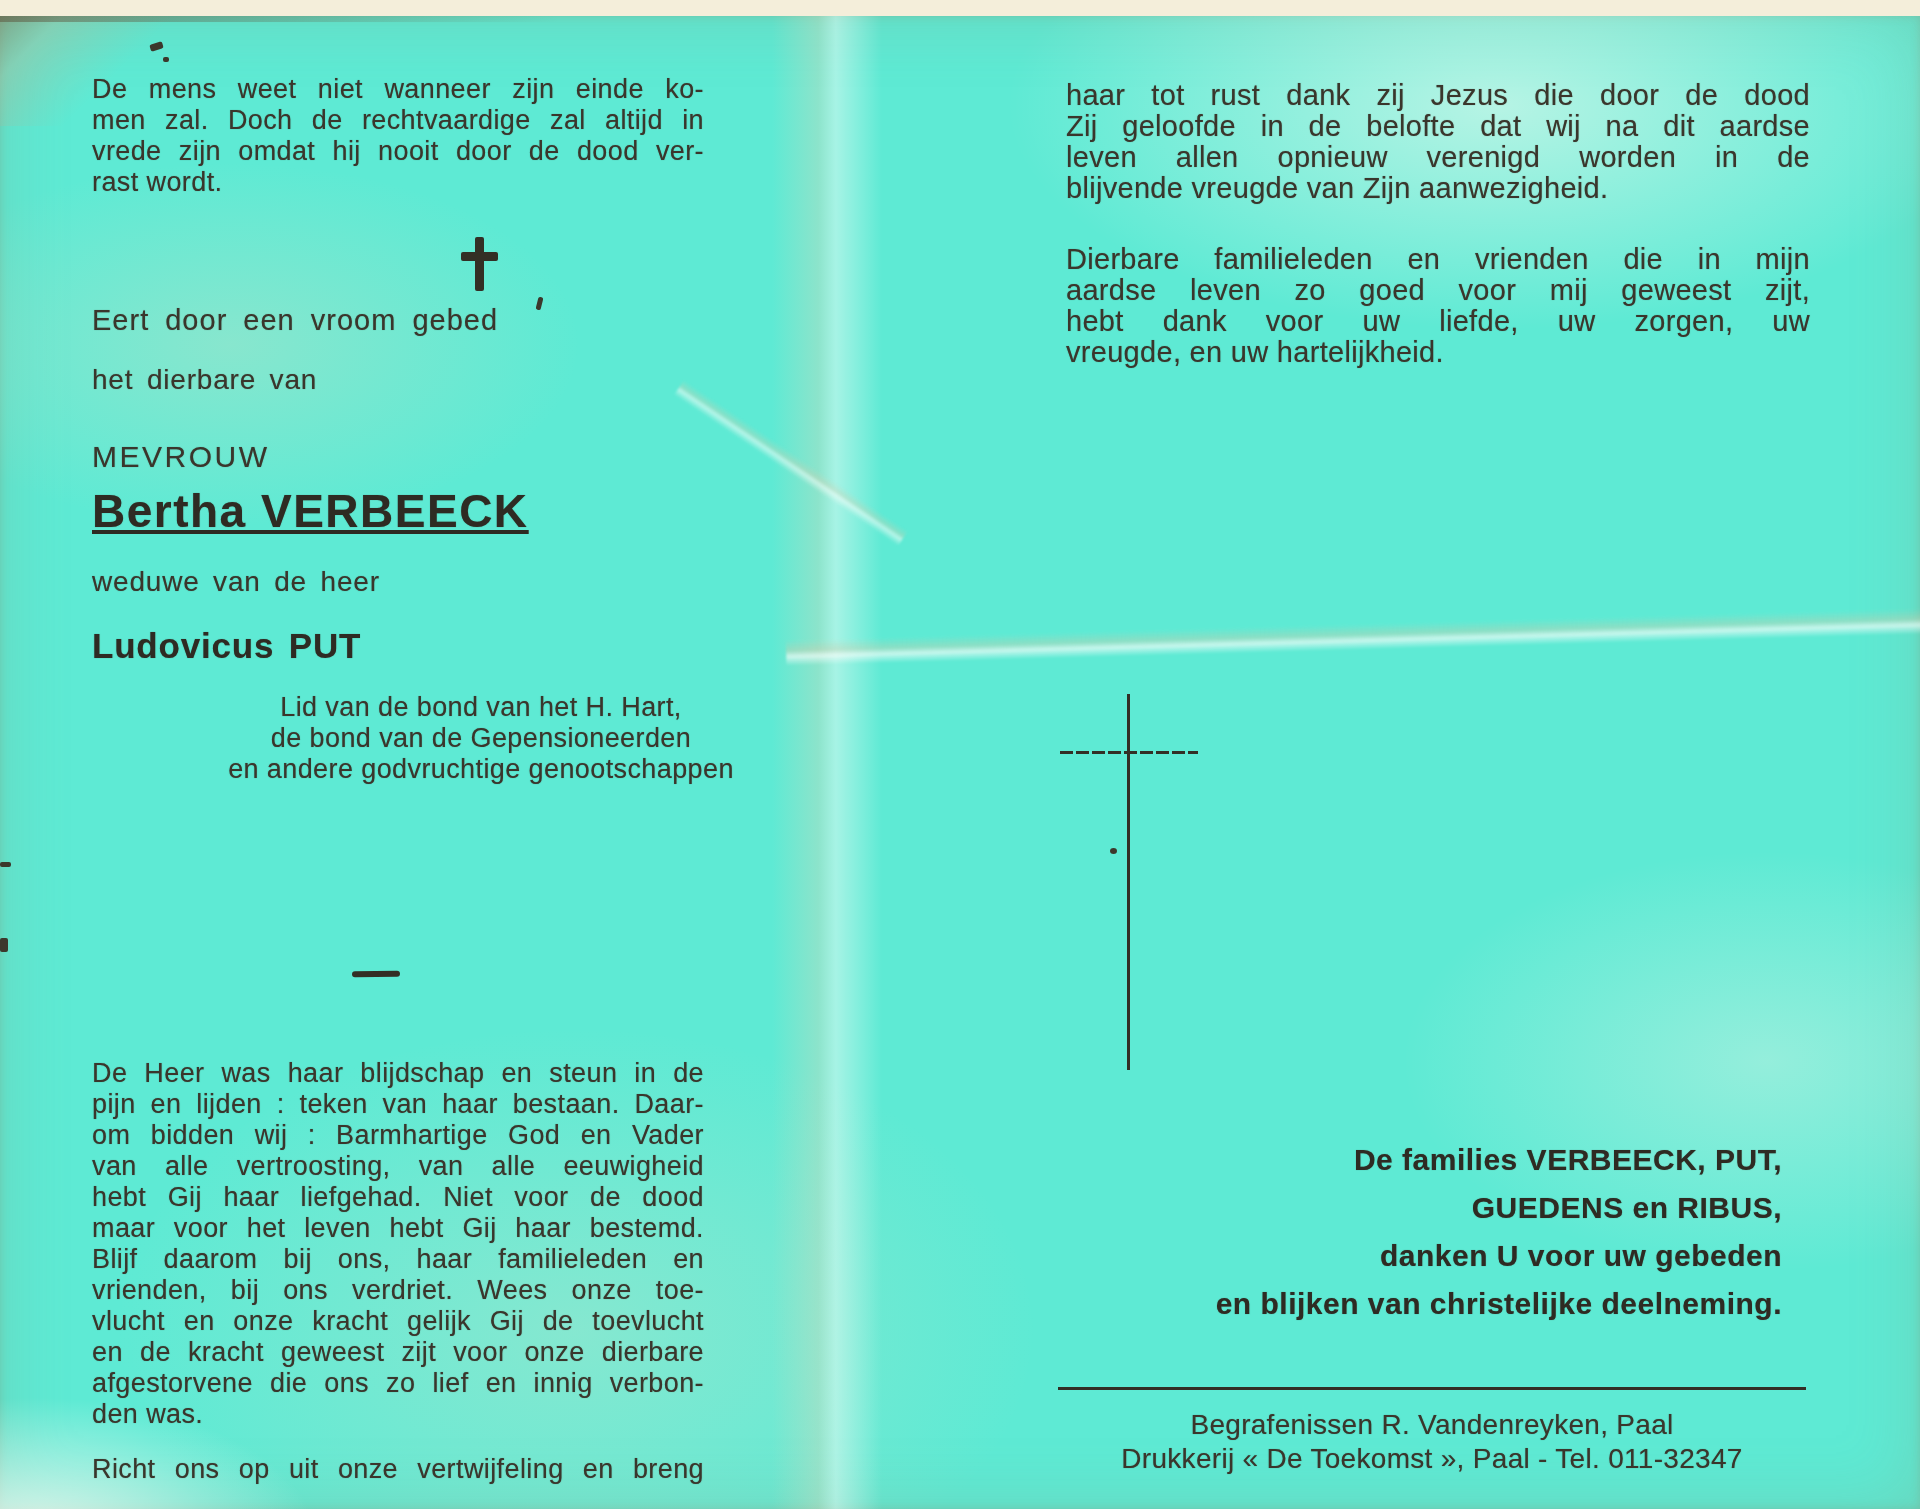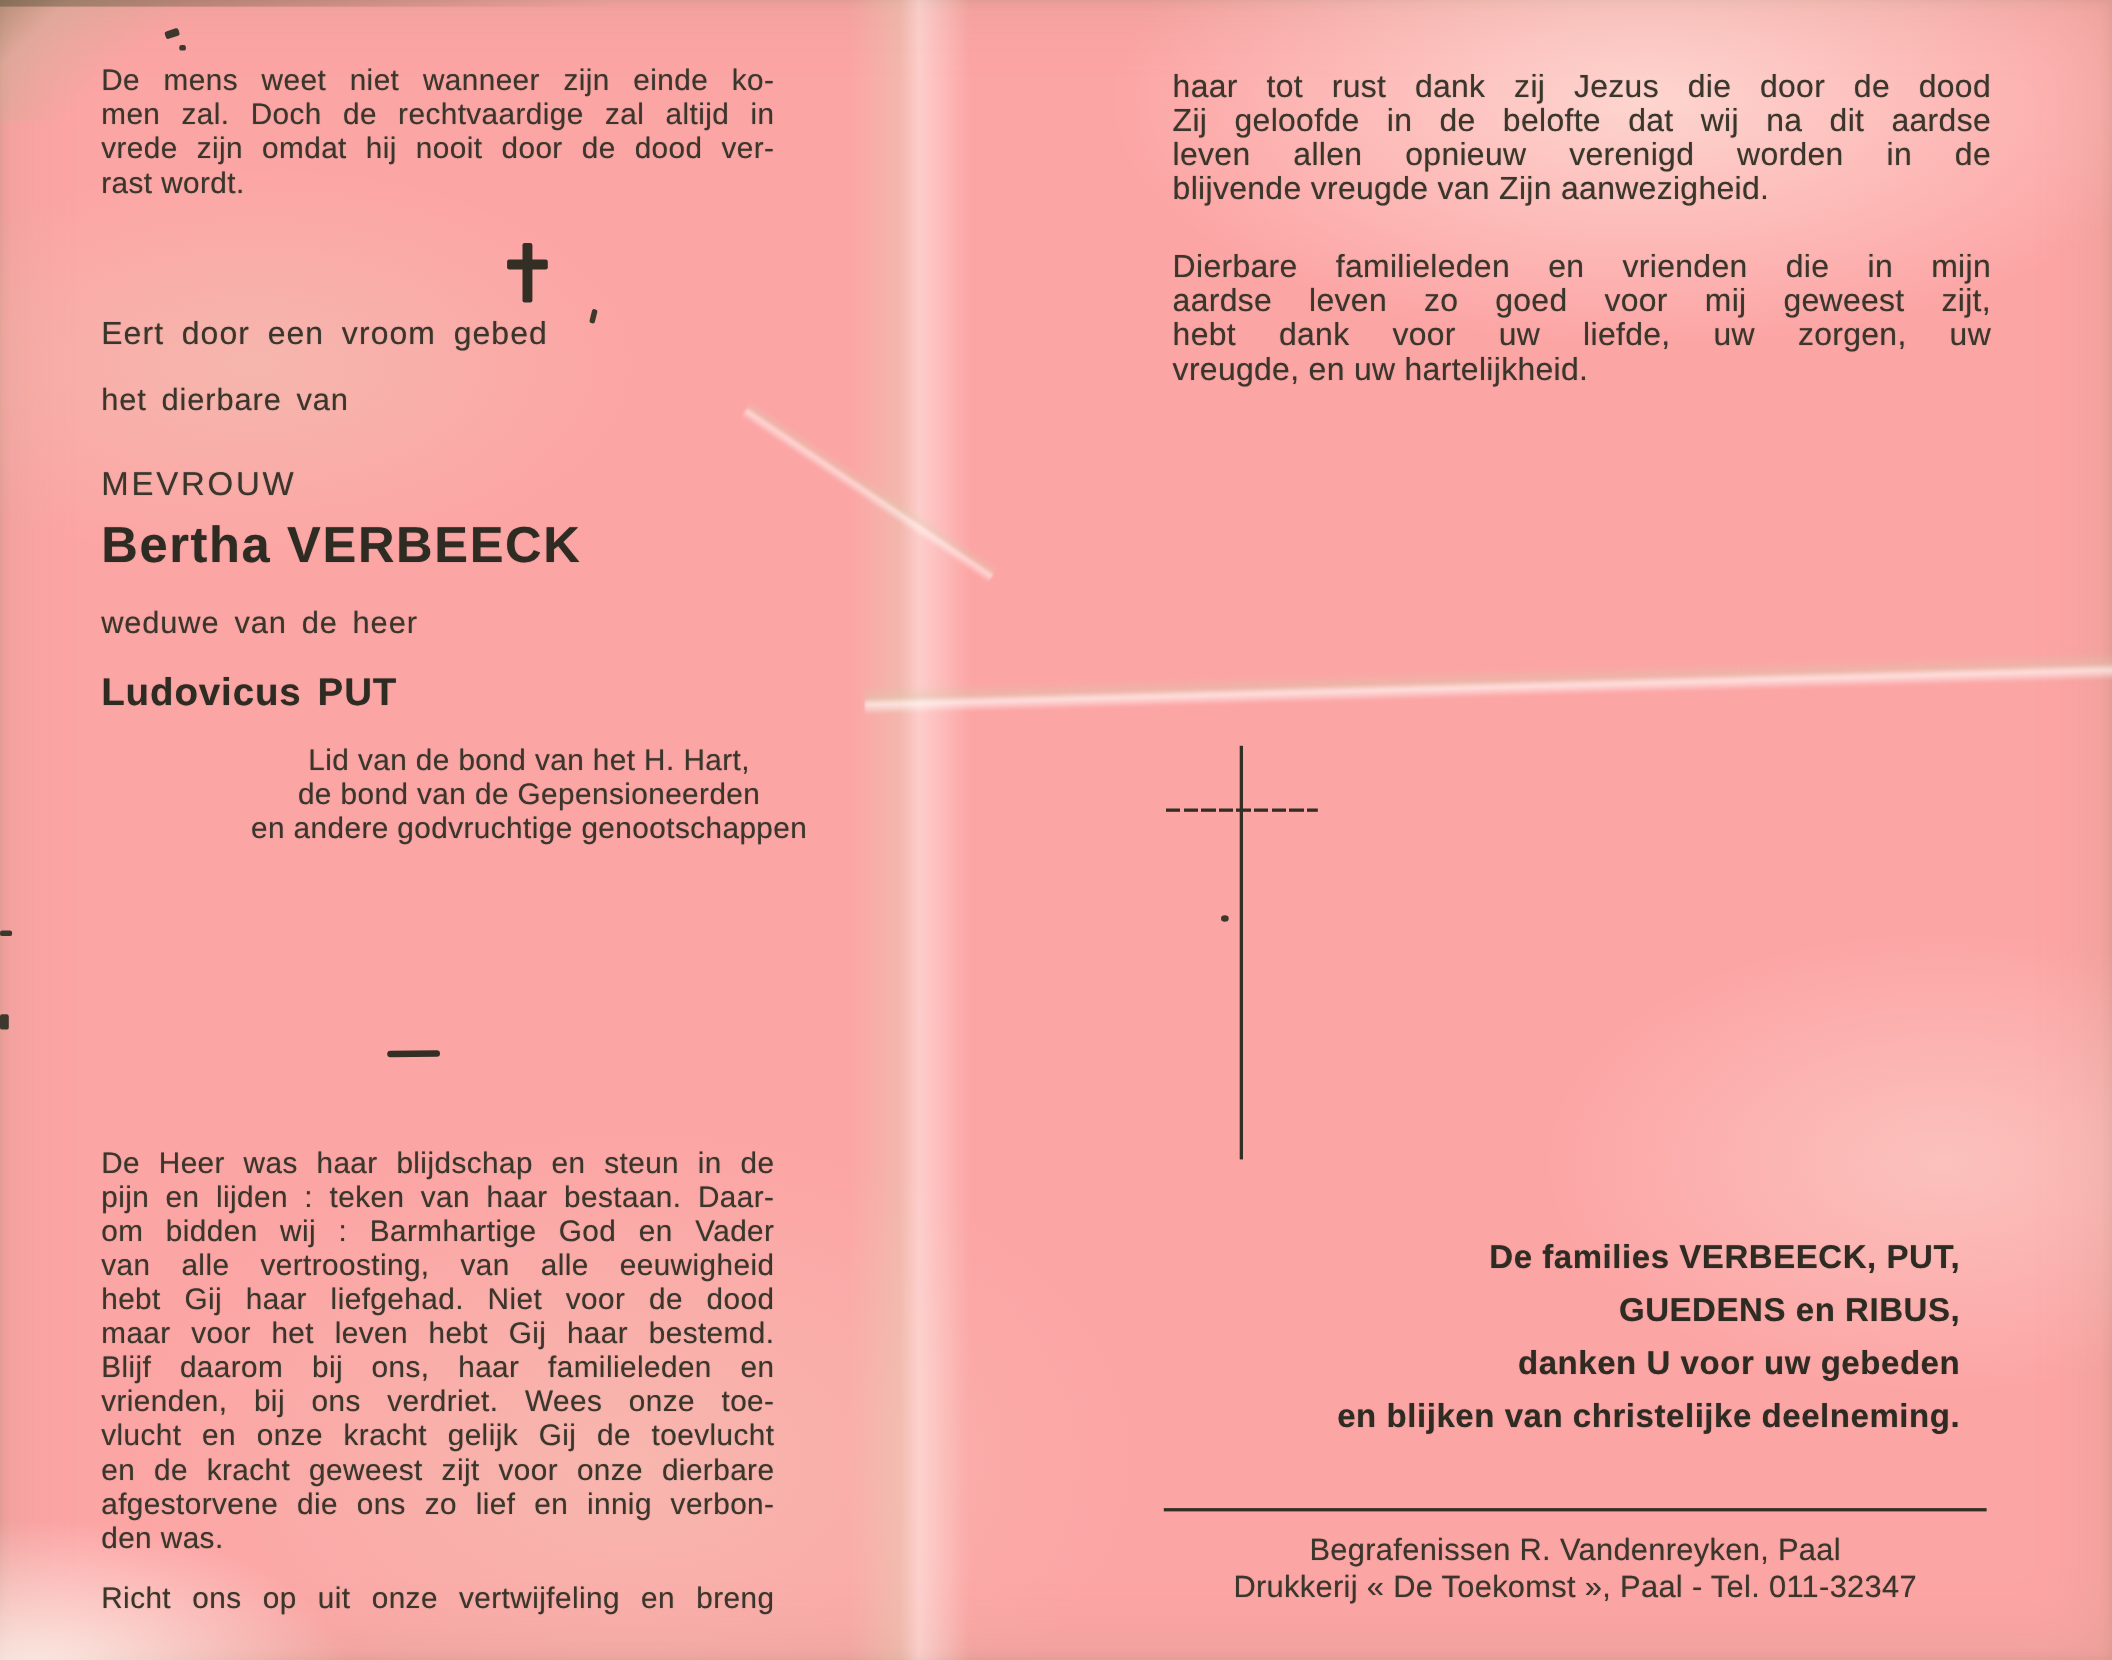--- a/index.html
+++ b/index.html
@@ -1,22 +1,22 @@
 <!DOCTYPE html>
 <html><head>
 <meta charset="utf-8">
 <style>
   html,body{margin:0;padding:0;}
   body{
     width:1920px;height:1509px;position:relative;overflow:hidden;
     font-family:"Liberation Sans","DejaVu Sans",sans-serif;
     background:#f4eeda;
   }
-  .paper{position:absolute;inset:0;background:#fca5a5;
-    box-shadow:inset 0 0 70px rgba(150,135,100,.22), inset 0 0 10px rgba(140,125,90,.25);}
+  .paper{position:absolute;inset:0;background:#5eead4;
+    box-shadow:inset 0 0 70px rgba(150,135,100,.22), inset 0 0 10px rgba(140,125,90,.25);margin-top:16px;}
   
   .mottle{position:absolute;inset:0;pointer-events:none;
     background:
       radial-gradient(ellipse 700px 320px at 78% 6%, rgba(255,252,242,.55), rgba(255,252,242,0) 70%),
       radial-gradient(ellipse 500px 260px at 12% 22%, rgba(232,222,192,.30), rgba(232,222,192,0) 70%),
       radial-gradient(ellipse 640px 420px at 30% 88%, rgba(236,226,198,.28), rgba(236,226,198,0) 72%),
       radial-gradient(ellipse 520px 300px at 92% 70%, rgba(250,246,234,.35), rgba(250,246,234,0) 70%);}
   .fold-center{position:absolute;left:772px;top:0;width:110px;height:1509px;pointer-events:none;
     background:linear-gradient(90deg, rgba(226,216,186,0) 0%, rgba(226,216,186,.35) 42%, rgba(255,255,250,.45) 58%, rgba(226,216,186,0) 100%);}
   .crease-right{position:absolute;left:786px;top:608px;width:1160px;height:30px;transform:rotate(-1.6deg);pointer-events:none;
@@ -75,21 +75,21 @@
     <div class="bar" style="left:475px;top:221px;width:9px;height:54px;border-radius:2px;"></div>
     <div class="bar" style="left:461px;top:236px;width:37px;height:9px;border-radius:2px;"></div>
   </div>
 
   <div class="blk heading ink" style="left:92px;top:288px;width:778px;font-size:29px;letter-spacing:1px;word-spacing:7px;">Eert door een vroom gebed</div>
 
   <div class="blk heading ink" style="left:92px;top:348px;width:778px;font-size:28px;letter-spacing:.8px;word-spacing:5px;">het dierbare van</div>
 
   <div class="blk heading ink" style="left:92px;top:424px;width:778px;font-size:30px;letter-spacing:2.5px;">MEVROUW</div>
 
-  <div class="blk heading ink" style="left:92px;top:468px;width:778px;font-size:46px;font-weight:bold;letter-spacing:1.5px;color:#2e2b23;">Bertha VERBEECK</div>
+  <div class="blk heading ink" style="left:92px;top:468px;width:778px;font-size:46px;font-weight:bold;letter-spacing:1.5px;color:#2e2b23;text-decoration:underline;">Bertha VERBEECK</div>
 
   <div class="blk heading ink" style="left:92px;top:550px;width:778px;font-size:28px;letter-spacing:.8px;word-spacing:5px;">weduwe van de heer</div>
 
   <div class="blk heading ink" style="left:92px;top:610px;width:778px;font-size:35px;font-weight:bold;letter-spacing:.8px;word-spacing:4px;color:#2e2b23;">Ludovicus PUT</div>
 
   <div class="blk ctr ink body-size" style="left:92px;top:676px;width:778px;">
       <div class="tline">Lid van de bond van het H. Hart,</div>
       <div class="tline">de bond van de Gepensioneerden</div>
       <div class="tline">en andere godvruchtige genootschappen</div>
     </div>

